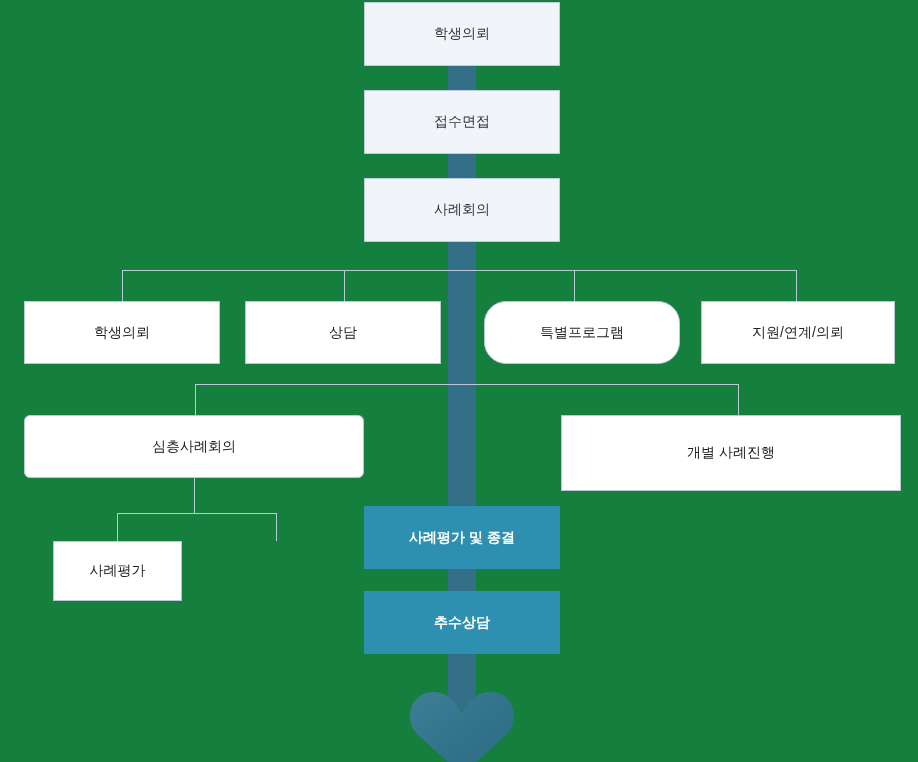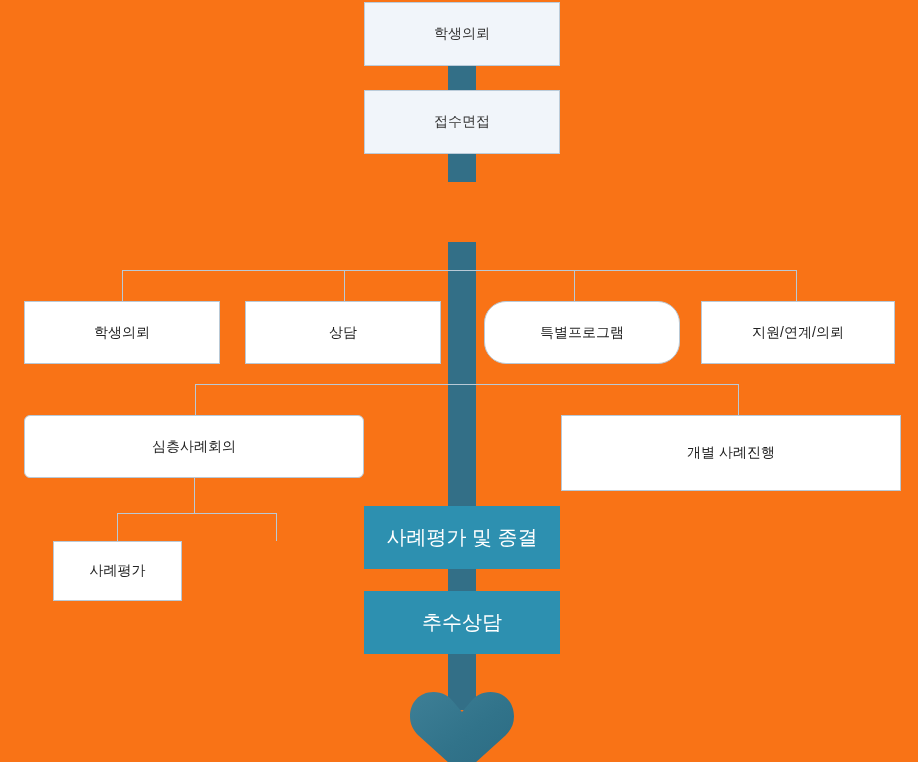--- a/index.html
+++ b/index.html
@@ -4,21 +4,21 @@
 <style>
   html,body{margin:0;padding:0;background:#ffffff;}
   body{
     font-family:"Liberation Sans","DejaVu Sans",sans-serif;
     -webkit-font-smoothing:antialiased;
   }
   #stage{
     position:relative;
     width:918px;
     height:762px;
-    background:#f97316;
+    background:#15803d;
     overflow:hidden;
   }
 
   
   .spine{
     position:absolute;
     background:#336F87;
     z-index:1;
   }
 
@@ -50,22 +50,22 @@
     background:#FFFFFF;
     border:1px solid #B9C9D6;
     color:#222222;
     font-size:14px;
     font-weight:400;
   }
   .node-teal{
     background:#2D90B0;
     border:1px solid #2D90B0;
     color:#FFFFFF;
-    font-size:20px;
-    font-weight:400;
+    font-size:14px;
+    font-weight:700;
   }
 
   
   .conn-h{
     position:absolute;
     height:1px;
     background:#B9C9D6;
     z-index:2;
   }
   .conn-v{
@@ -100,20 +100,23 @@
   </svg>
 
   <div class="node node-light" style="left:364px; top:2px; width:196px; height:64px;">
     <span>학생의뢰</span>
   </div>
 
   <div class="node node-light" style="left:364px; top:90px; width:196px; height:64px;">
     <span>접수면접</span>
   </div>
 
+  <div class="node node-light" style="left:364px; top:178px; width:196px; height:64px;">
+    <span>사례회의</span>
+  </div>
 
   <div class="conn-h" style="left:122px; top:270px; width:674px;"></div>
 
   <div class="conn-v" style="left:122px; top:270px; height:31px;"></div>
   <div class="conn-v" style="left:344px; top:270px; height:31px;"></div>
   <div class="conn-v" style="left:574px; top:270px; height:31px;"></div>
   <div class="conn-v" style="left:796px; top:270px; height:31px;"></div>
 
   <div class="node node-plain" style="left:24px; top:301px; width:196px; height:63px;">
     <span>학생의뢰</span>

